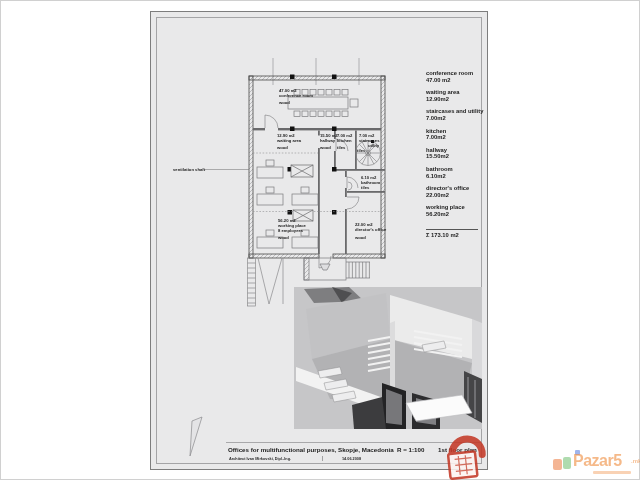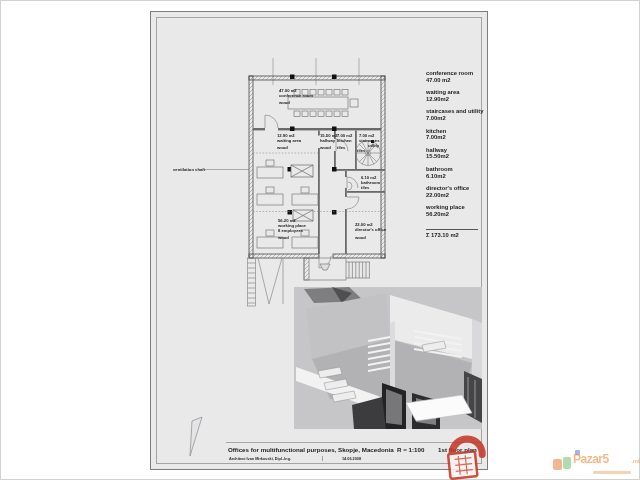--- a/index.html
+++ b/index.html
@@ -23,21 +23,21 @@
   #tb-sheetname{position:absolute;left:437px;top:445px;font-size:6.2px;font-weight:700;color:#1a1a1a;}
   #tb-architect{position:absolute;left:228px;top:456px;font-size:3.8px;font-weight:600;color:#2a2a2a;}
   #tb-sep{position:absolute;left:321px;top:455px;font-size:4.5px;color:#2a2a2a;}
   #tb-date{position:absolute;left:341px;top:456px;font-size:3.8px;font-weight:600;color:#2a2a2a;}
   
   #render3d{position:absolute;left:293px;top:286px;width:188px;height:142px;}
   
   #lock{position:absolute;left:441px;top:425px;width:52px;height:54px;opacity:.88;}
   
   #pazar{position:absolute;left:548px;top:449px;width:92px;height:30px;}
-  #pazar .brand{position:absolute;left:24px;top:2px;font-size:12px;font-weight:700;color:rgba(238,138,58,.60);letter-spacing:-.5px;}
+  #pazar .brand{position:absolute;left:24px;top:2px;font-size:16px;font-weight:700;color:rgba(238,138,58,.60);letter-spacing:-.5px;}
   #pazar .suffix{position:absolute;left:82px;top:8px;font-size:6px;font-weight:700;color:rgba(238,138,58,.55);}
   #pazar .tagline-bar{position:absolute;left:44px;top:21px;width:38px;height:3px;background:rgba(238,138,58,.38);border-radius:1px;}
   #pazar .icon-blue{position:absolute;left:26px;top:0px;width:5px;height:5px;background:rgba(80,120,220,.55);border-radius:1px;}
   #pazar .icon-orange{position:absolute;left:4px;top:9px;width:9px;height:11px;background:rgba(235,120,60,.55);border-radius:2px;}
   #pazar .icon-green{position:absolute;left:14px;top:7px;width:8px;height:12px;background:rgba(110,190,110,.55);border-radius:2px;}
 </style>
 </head>
 <body>
 
 <div id="canvas">

